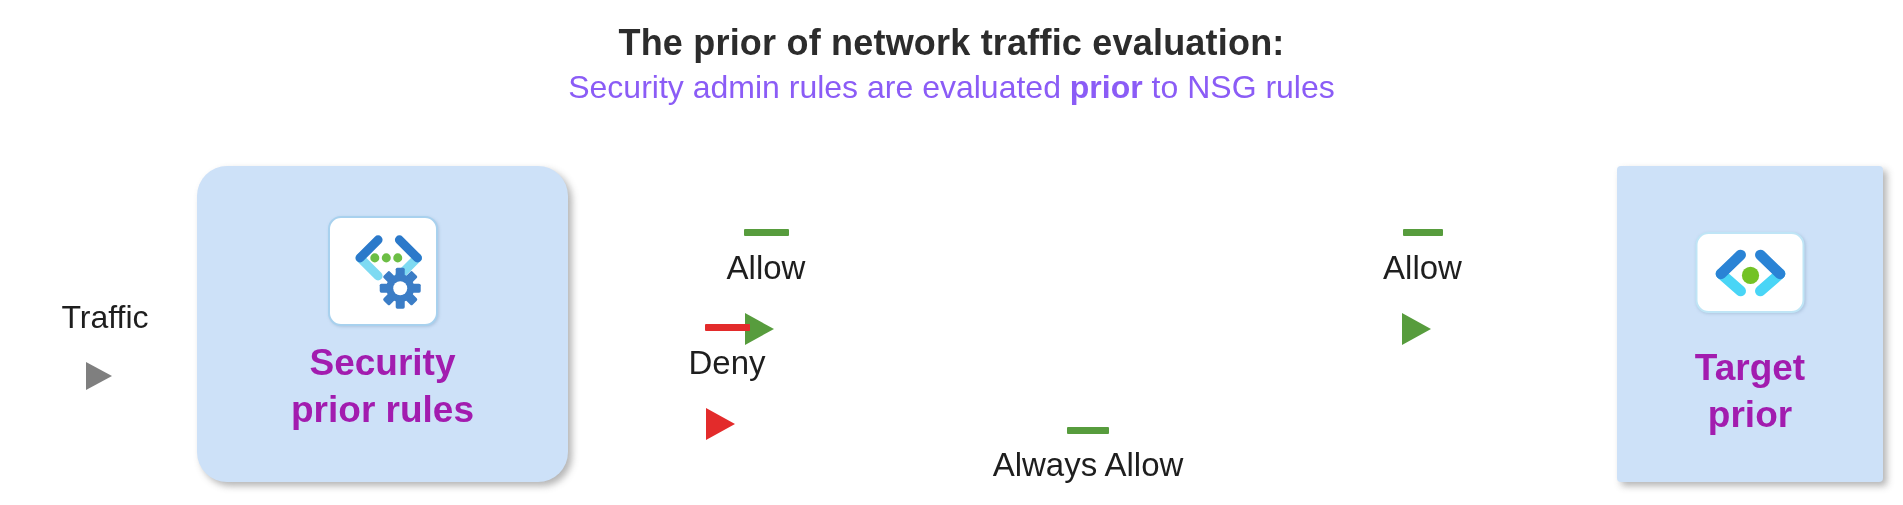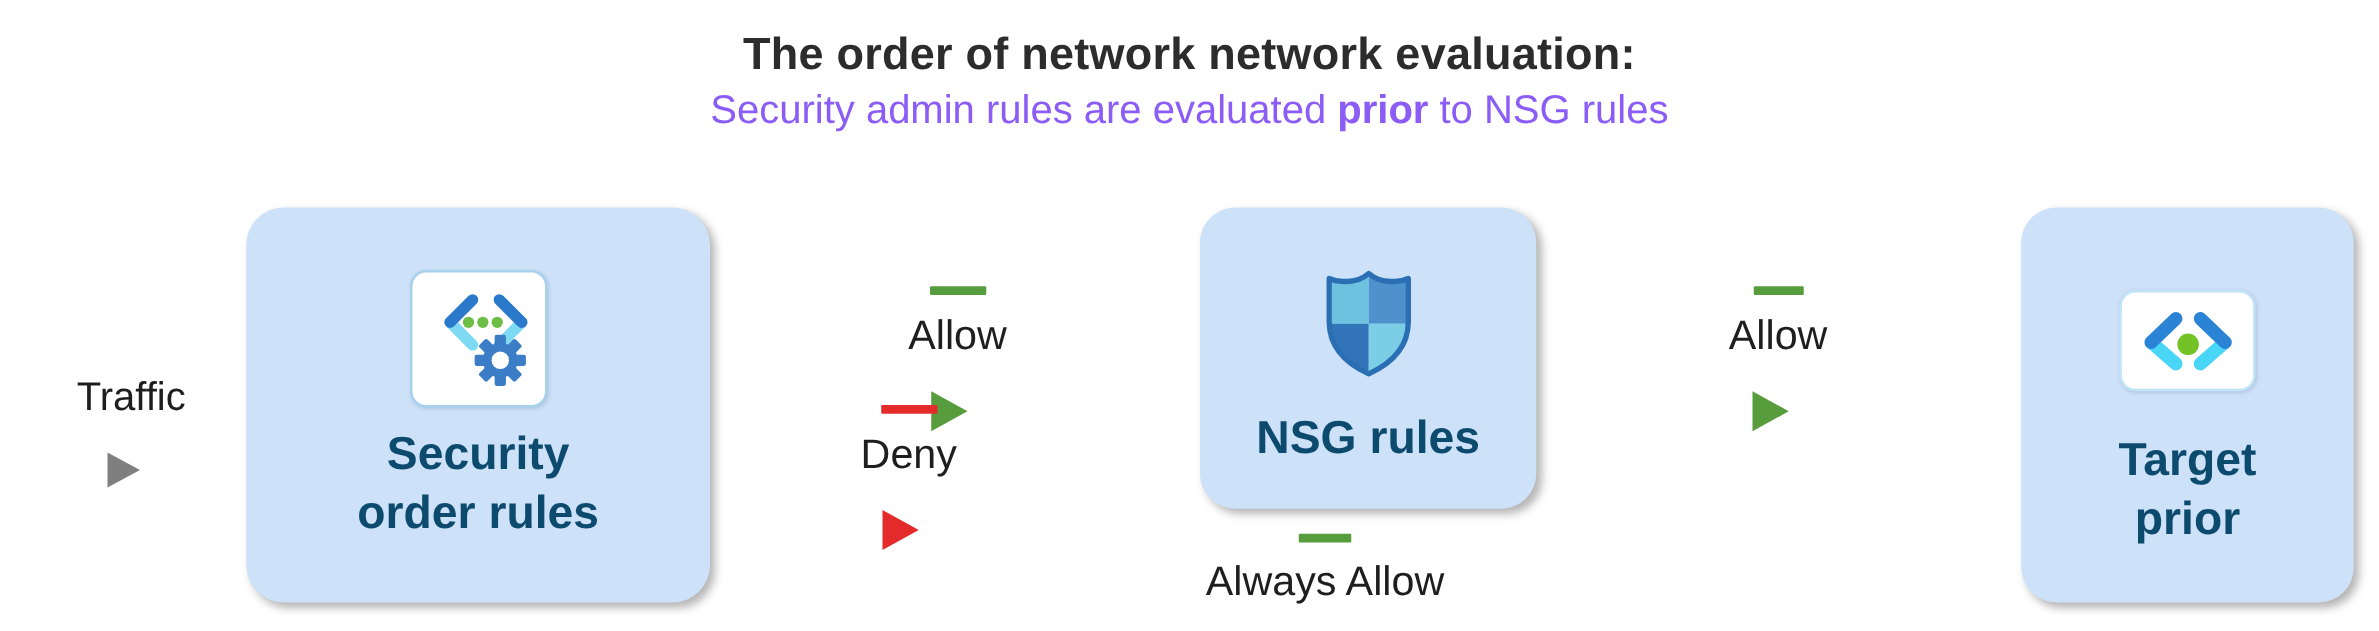--- a/index.html
+++ b/index.html
@@ -17,21 +17,21 @@
     font-size:32px;font-weight:normal;color:#8b5cf6;
   }
   .subtitle b{font-weight:bold;}
   
   .node{
     position:absolute;background:#cde1f8;border-radius:30px;
     box-shadow:4px 4px 7px rgba(90,90,90,.45);
   }
   .node-label{
     position:absolute;left:0;width:100%;text-align:center;
-    font-size:37px;font-weight:bold;color:#0c4a6e;line-height:47px;
+    font-size:37px;font-weight:bold;color:#a21caf;line-height:47px;
   }
   .tile{
     position:absolute;left:50%;transform:translateX(-50%);
     background:#ffffff;border-radius:13px;border:2px solid #a8d1ee;
     display:flex;align-items:center;justify-content:center;
     box-shadow:1px 1px 3px rgba(120,150,180,.35);
   }
   
   .arrow-row{
     position:absolute;display:flex;align-items:center;height:46px;gap:13px;flex-direction:column;
@@ -46,21 +46,21 @@
   .red    .ahead{border-left:29px solid #e32b2b;}
   .gray   .aline{background:#7f7f7f;}
   .gray   .ahead{border-left:26px solid #7f7f7f;border-top-width:14px;border-bottom-width:14px;}
   .seg{flex:0 0 auto;}
 </style>
 </head>
 <body>
 
 <div id="stage">
 
-  <div class="title">The order of network network evaluation:</div>
+  <div class="title">The prior of network traffic evaluation:</div>
   <div class="subtitle"><span>Security admin rules are evaluated </span><b>prior</b><span> to NSG rules</span></div>
 
   <div class="arrow-row gray" style="left:12px;top:274px;width:186px;margin-top:25px;">
     <span class="arrow-label" style="font-size:32px">Traffic</span>
     <div class="aline flex"></div>
     <div class="ahead"></div>
   </div>
 
   <div class="node" style="left:197px;top:166px;width:371px;height:316px;">
     <div class="tile" style="top:50px;width:106px;height:106px;">
@@ -79,71 +79,54 @@
             <rect x="-5.5" y="-25" width="11" height="50" rx="2" transform="rotate(90)"></rect>
             <rect x="-5.5" y="-25" width="11" height="50" rx="2" transform="rotate(135)"></rect>
             <circle r="17"></circle>
           </g>
           <circle r="8.5" fill="#ffffff"></circle>
         </g>
       </svg>
     </div>
     <div class="node-label" style="top:173px;">
       <div>Security</div>
-      <div>order rules</div>
+      <div>prior rules</div>
     </div>
   </div>
 
   <div class="arrow-row green" style="left:572px;top:229px;width:388px;">
     <div class="aline seg" style="width:45px"></div>
     <span class="arrow-label">Allow</span>
     <div class="aline flex"></div>
     <div class="ahead"></div>
   </div>
 
   <div class="arrow-row red" style="left:572px;top:324px;width:310px;">
     <div class="aline seg" style="width:45px"></div>
     <span class="arrow-label">Deny</span>
     <div class="aline flex"></div>
     <div class="ahead"></div>
   </div>
 
-  <div class="node" style="left:960px;top:166px;width:269px;height:241px;border-radius:28px;">
-    <svg width="78" height="88" viewBox="0 0 100 114" style="position:absolute;left:50%;top:49px;transform:translateX(-50%);">
-      <defs>
-        <clipPath id="shieldClip">
-          <path d="M50,5 C57,11 67,14 77,13 C82,13 87,12 91,10 L91,55 C91,82 74,98 50,109 C26,98 9,82 9,55 L9,10 C13,12 18,13 23,13 C33,14 43,11 50,5 Z"></path>
-        </clipPath>
-      </defs>
-      <g clip-path="url(#shieldClip)">
-        <rect x="0" y="0" width="50" height="57" fill="#6dc2df"></rect>
-        <rect x="50" y="0" width="50" height="57" fill="#4e91cc"></rect>
-        <rect x="0" y="57" width="50" height="57" fill="#3174b7"></rect>
-        <rect x="50" y="57" width="50" height="57" fill="#7bcee5"></rect>
-      </g>
-      <path d="M50,5 C57,11 67,14 77,13 C82,13 87,12 91,10 L91,55 C91,82 74,98 50,109 C26,98 9,82 9,55 L9,10 C13,12 18,13 23,13 C33,14 43,11 50,5 Z" fill="none" stroke="#2a6fb3" stroke-width="5.5" stroke-linejoin="round"></path>
-    </svg>
-    <div class="node-label" style="top:160px;">NSG rules</div>
-  </div>
 
   <div class="arrow-row green" style="left:1233px;top:229px;width:379px;">
     <div class="aline seg" style="width:40px"></div>
     <span class="arrow-label">Allow</span>
     <div class="aline flex"></div>
     <div class="ahead"></div>
   </div>
 
-  <div class="arrow-row green" style="left:540px;top:427px;width:1040px;gap:12px;">
+  <div class="arrow-row green" style="left:568px;top:427px;width:1040px;gap:12px;">
     <div class="aline seg" style="width:42px"></div>
     <span class="arrow-label">Always Allow</span>
     <div class="aline flex"></div>
     <div class="ahead"></div>
   </div>
 
-  <div class="node" style="left:1617px;top:166px;width:266px;height:316px;border-radius:28px;">
+  <div class="node" style="left:1617px;top:166px;width:266px;height:316px;border-radius:4px;">
     <div class="tile" style="top:66px;width:105px;height:77px;border-color:#bfe5f6;">
       <svg width="82" height="58" viewBox="0 0 100 70">
         <path d="M14,36 L38,57" stroke="#49d5f6" stroke-width="13" stroke-linecap="round" fill="none"></path>
         <path d="M38,13 L14,36" stroke="#2a83d5" stroke-width="13" stroke-linecap="round" fill="none"></path>
         <path d="M86,36 L62,57" stroke="#49d5f6" stroke-width="13" stroke-linecap="round" fill="none"></path>
         <path d="M62,13 L86,36" stroke="#2a83d5" stroke-width="13" stroke-linecap="round" fill="none"></path>
         <circle cx="50" cy="38" r="10.5" fill="#73c226"></circle>
       </svg>
     </div>
     <div class="node-label" style="top:178px;">

